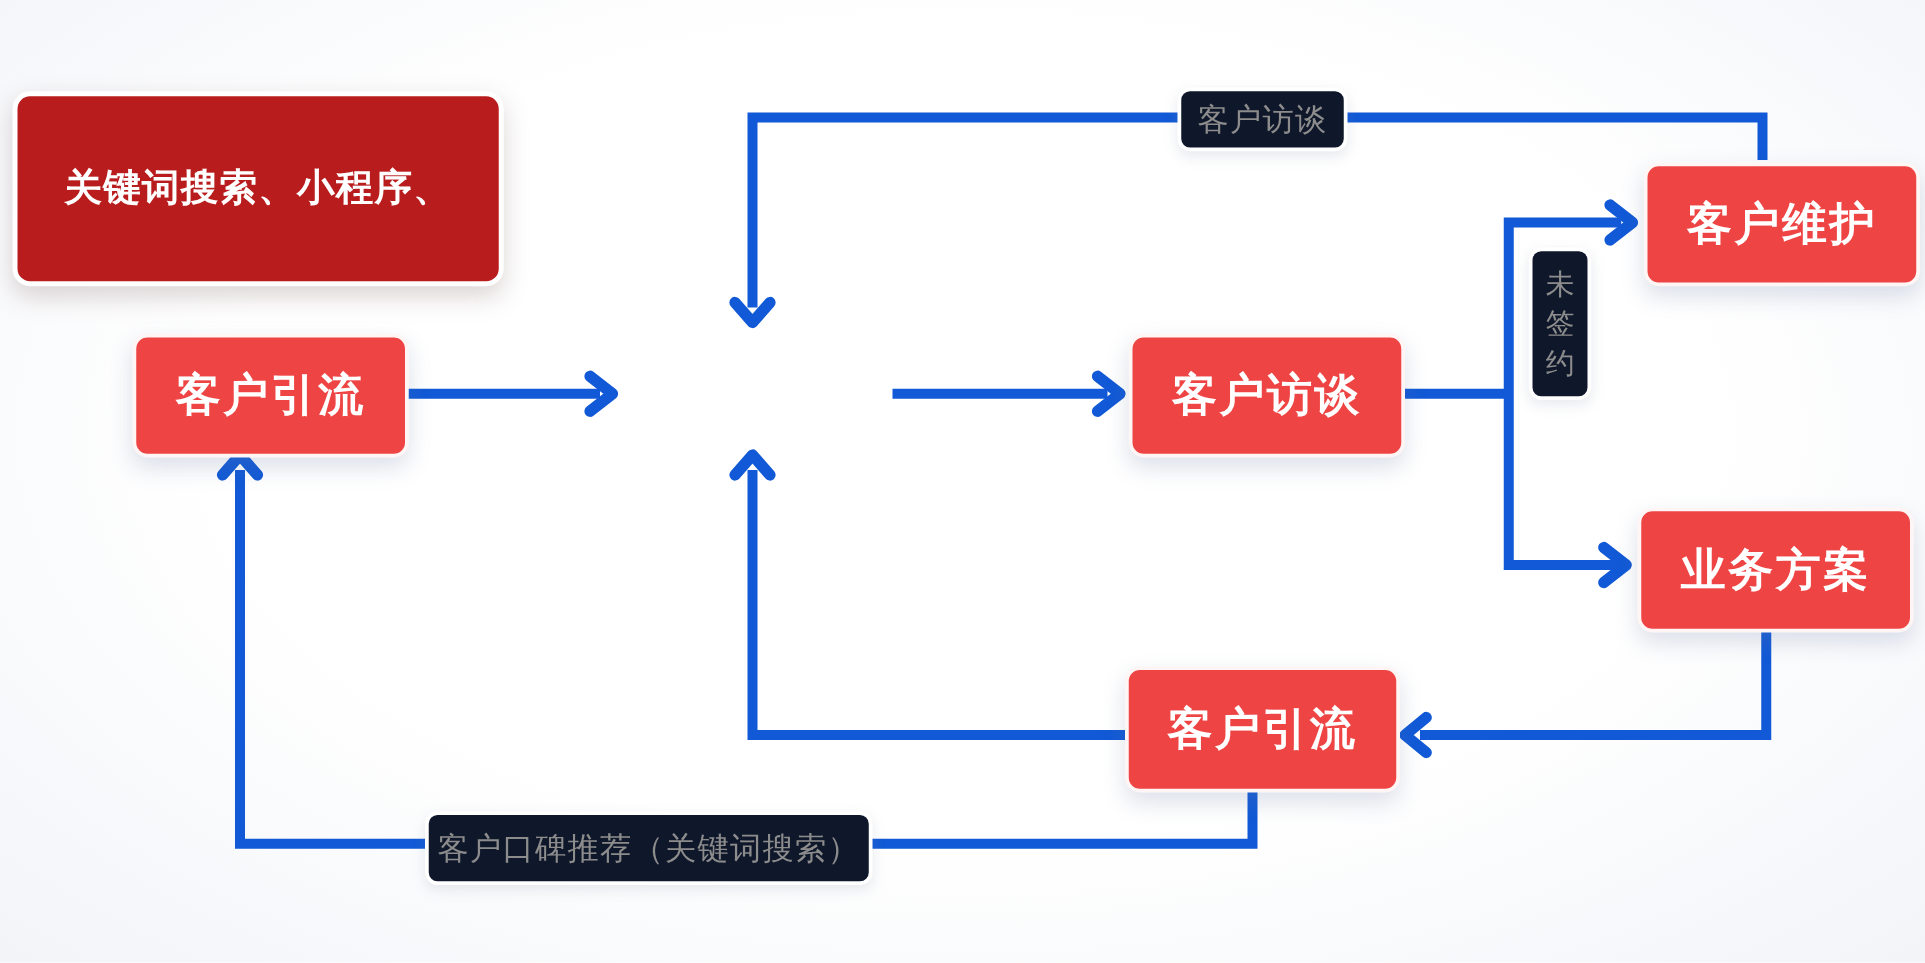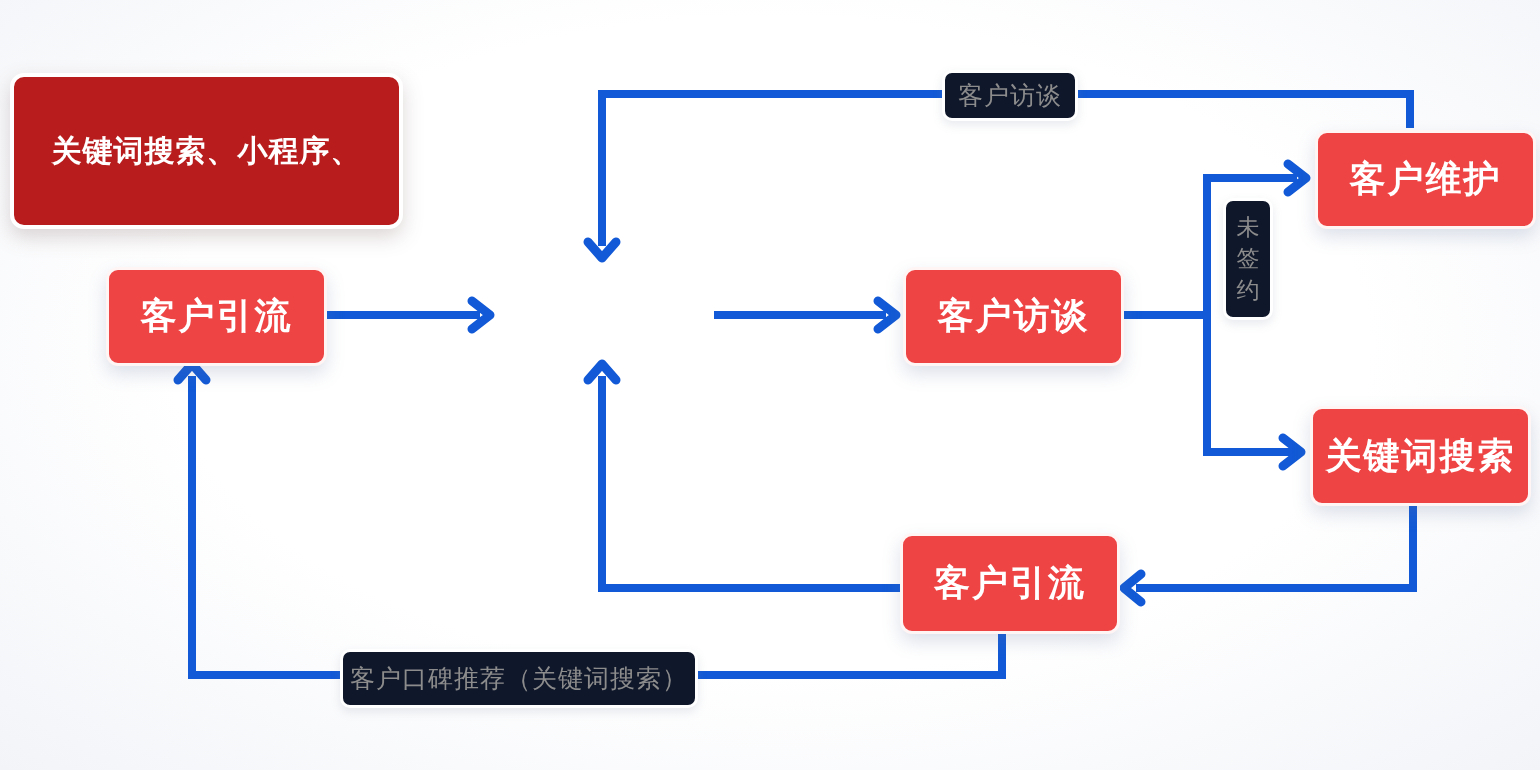--- a/index.html
+++ b/index.html
@@ -97,21 +97,21 @@
   <div class="node n-acquisition">
     <span>客户引流</span>
   </div>
   <div class="node n-guidance">
     <span>客户访谈</span>
   </div>
   <div class="node n-maintenance">
     <span>客户维护</span>
   </div>
   <div class="node n-business">
-    <span>关键词搜索</span>
+    <span>业务方案</span>
   </div>
   <div class="node n-mining">
     <span>客户引流</span>
   </div>
 
   <div class="edge-label h l-interview">
     <span>客户访谈</span>
   </div>
   <div class="edge-label v l-notsigned">
     <span>未签约</span>

